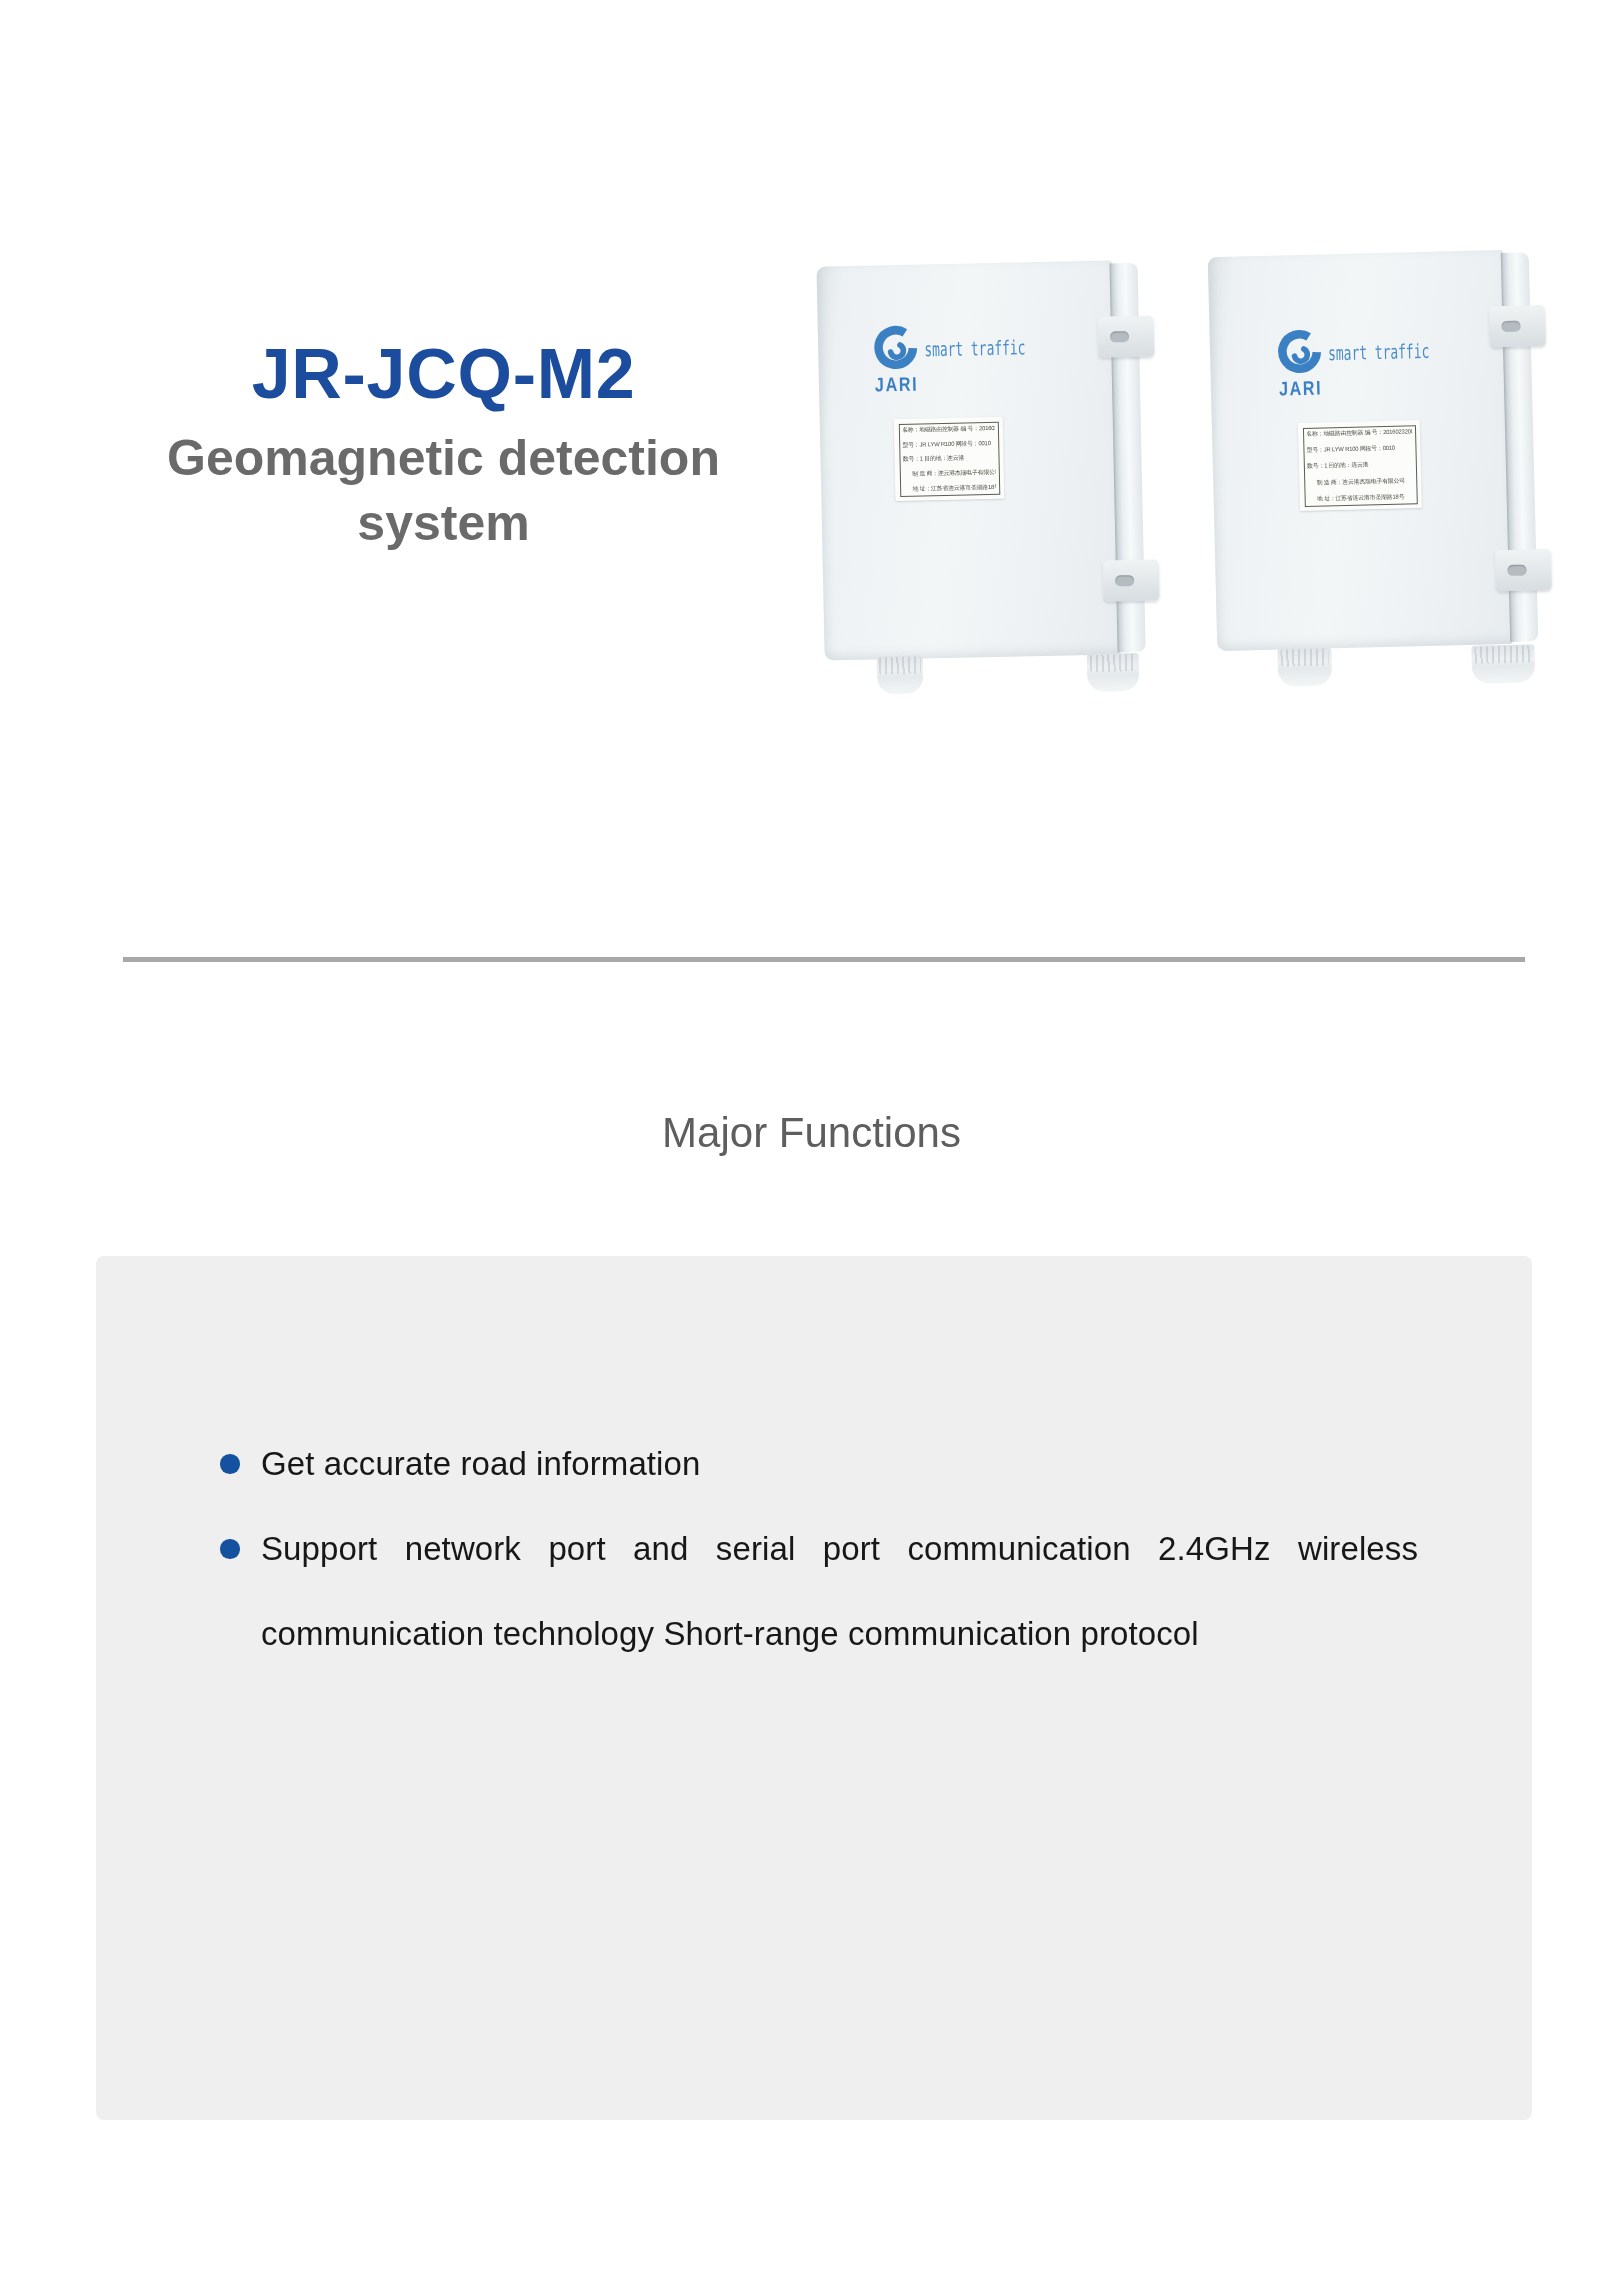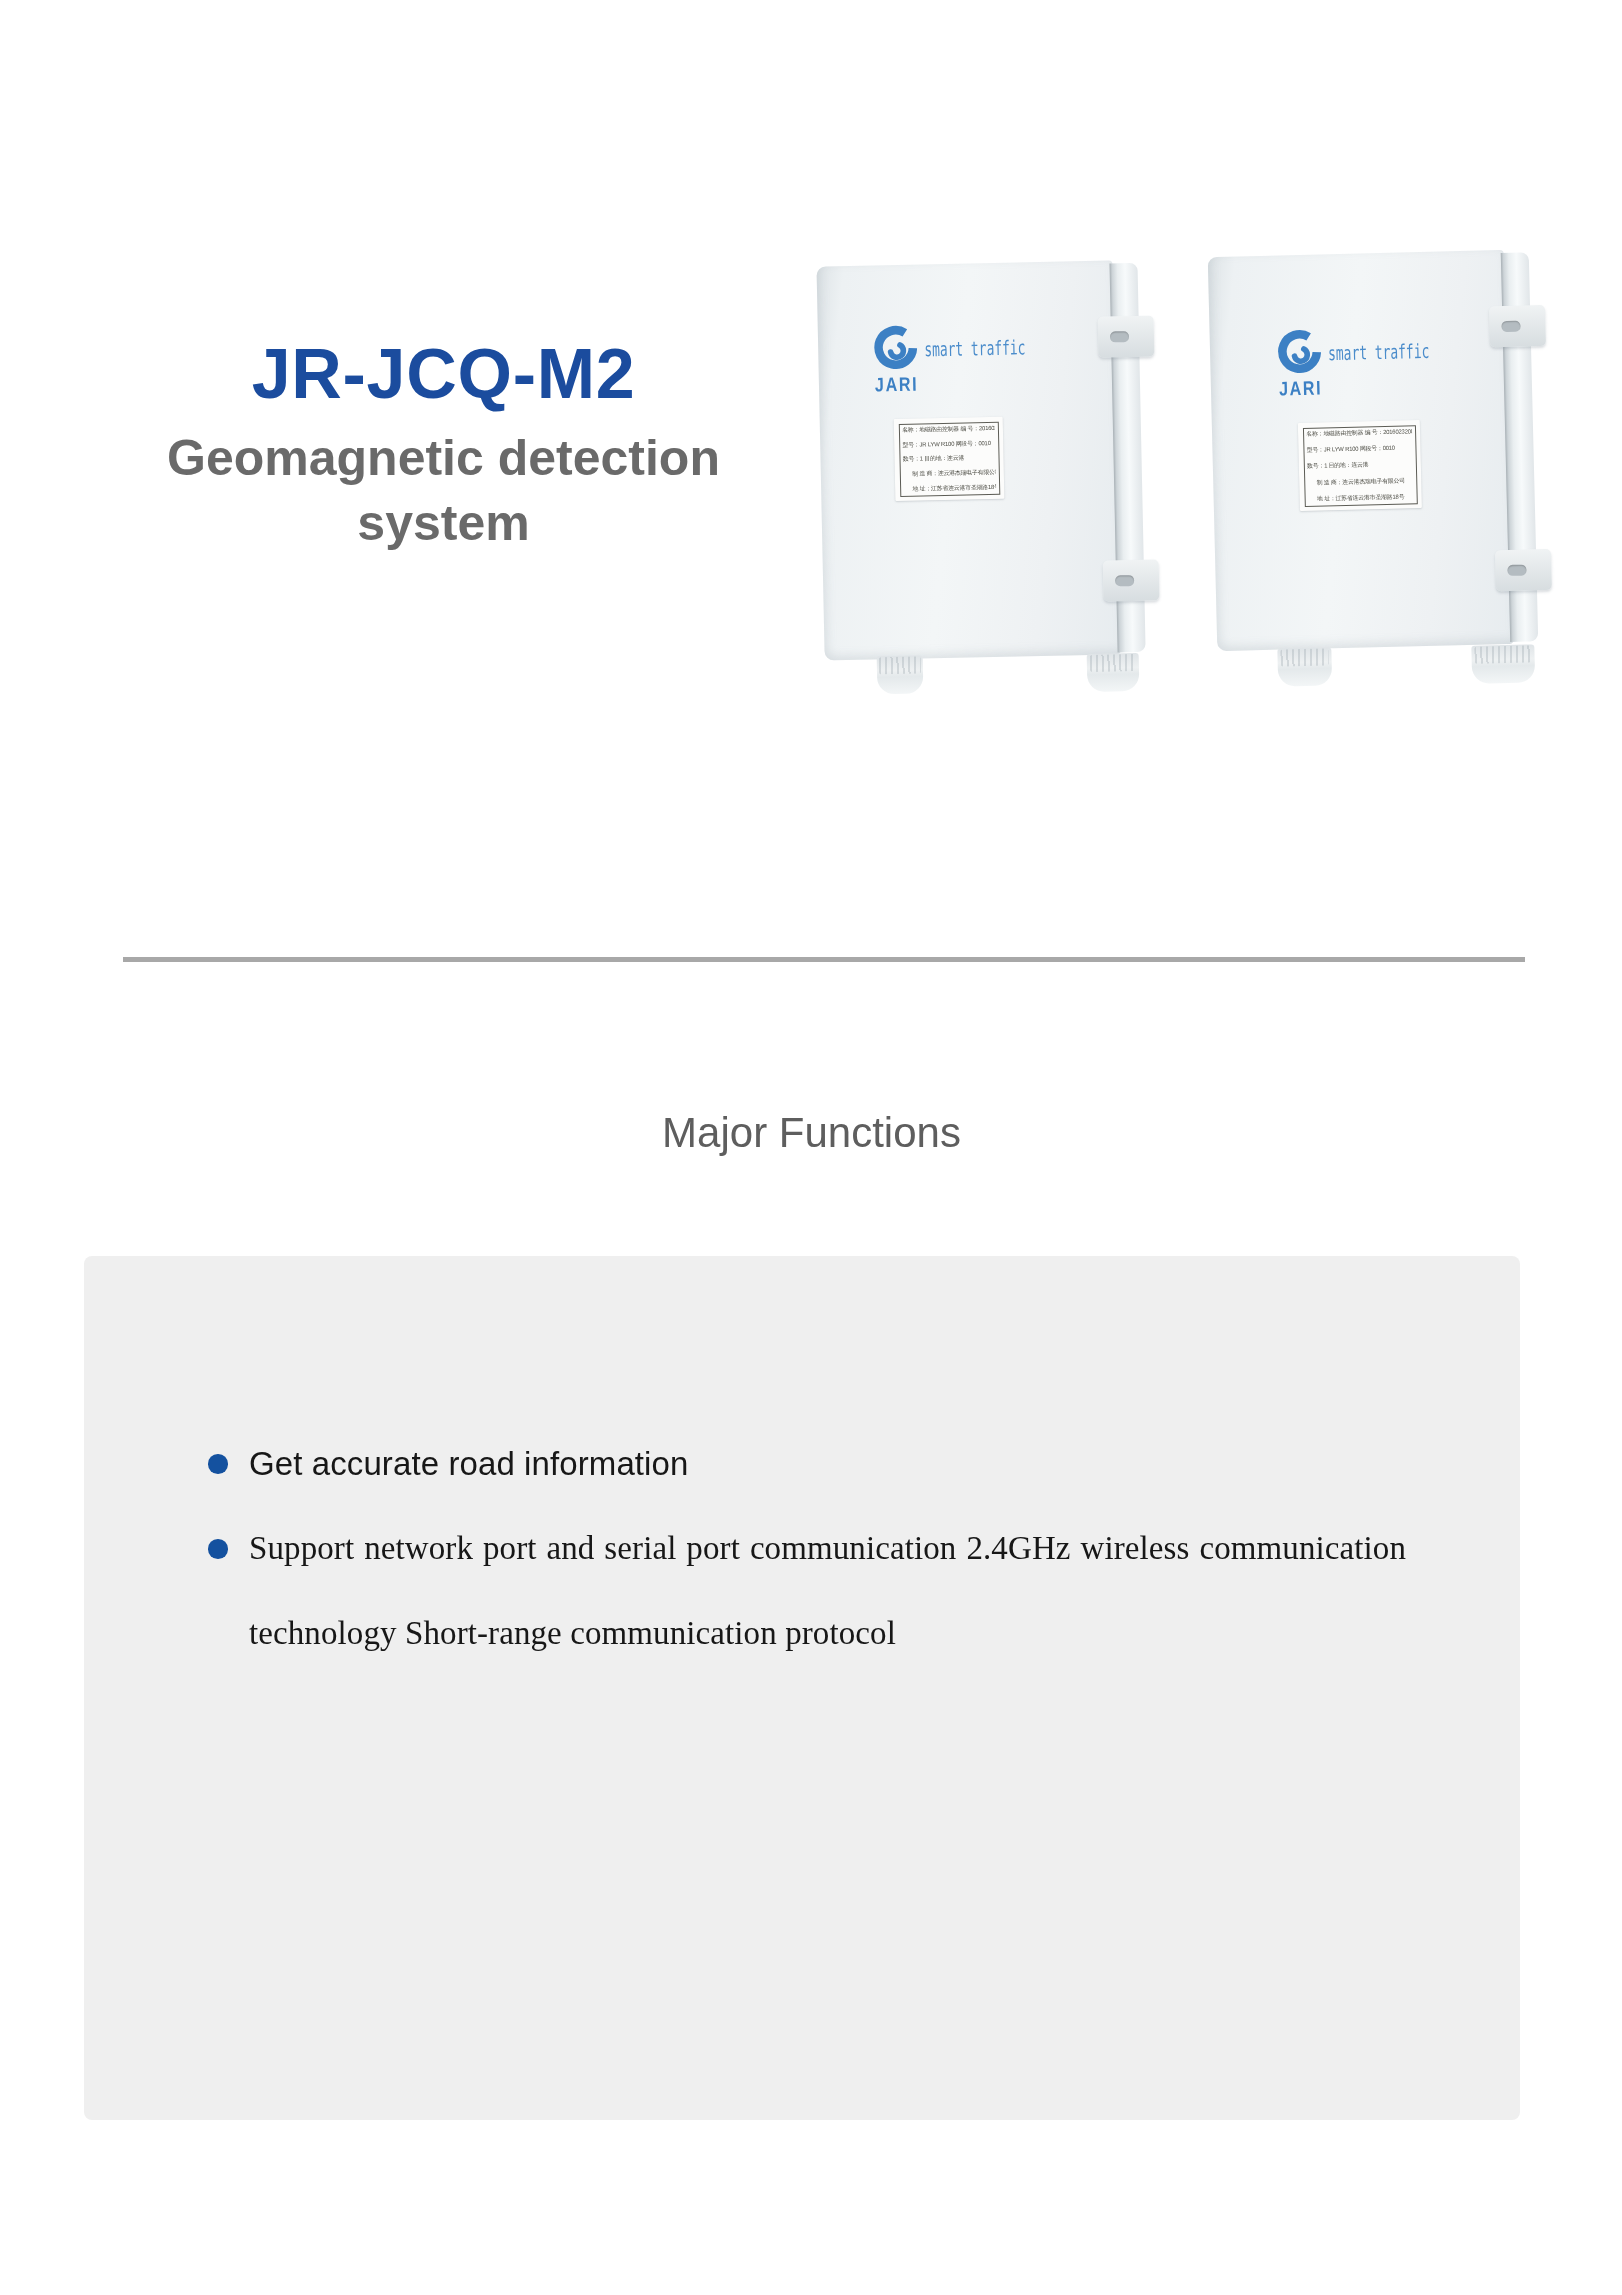--- a/index.html
+++ b/index.html
@@ -80,29 +80,29 @@
 
   
   .divider{position:absolute;left:123px;top:957px;width:1402px;height:5.2px;background:#a8a8a8;}
   .section-heading{
     position:absolute;left:0;top:1093px;width:1623px;text-align:center;
     font-size:42px;line-height:79px;color:#5e5e5e;font-weight:normal;margin:0;
   }
 
   
   .features-card{
-    position:absolute;left:84px;top:1256px;width:1436px;height:864px;
+    position:absolute;left:96px;top:1256px;width:1436px;height:864px;
     border-radius:8px;background:#efefef;
   }
   .features-list{margin:0;padding:165px 114px 0 165px;list-style:none;}
   .feature-item{position:relative;margin:0;padding:0;}
   .feature-text{
     margin:0;font-size:33px;line-height:85px;color:#171717;letter-spacing:0.1px;
   }
-  .feature-text.justify{text-align:justify;font-family:Liberation Serif, serif;}
+  .feature-text.justify{text-align:justify;}
   .feature-text.justify-last{text-align:justify;text-align-last:justify;}
   .bullet-dot{
     position:absolute;left:-41px;top:33px;width:19.6px;height:19.6px;border-radius:50%;
     background:#14519f;
   }
 </style>
 </head>
 <body>
 
 <div class="page">

